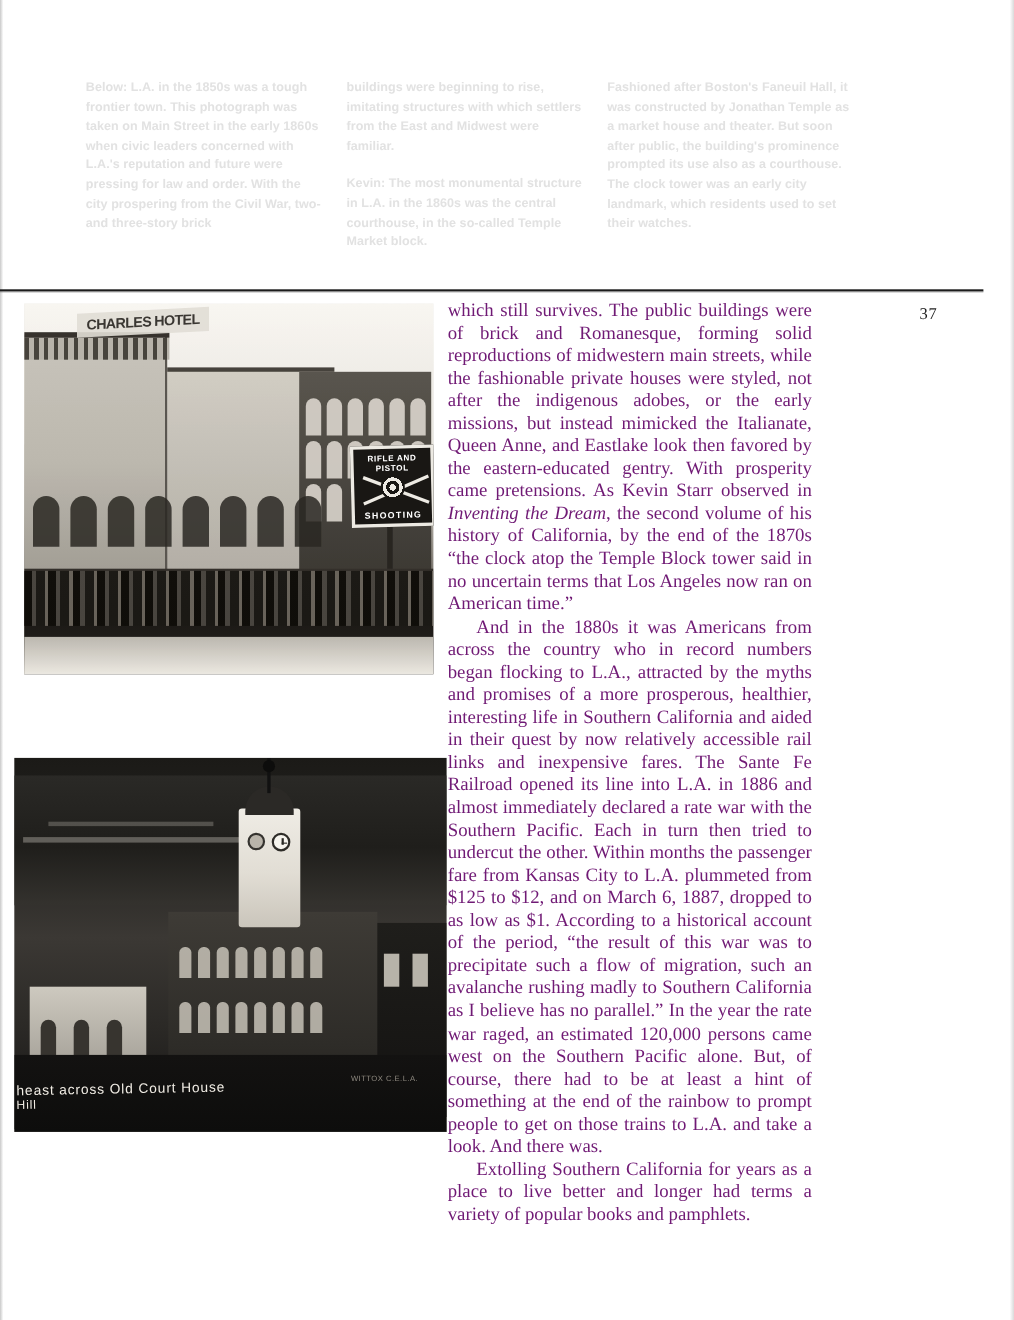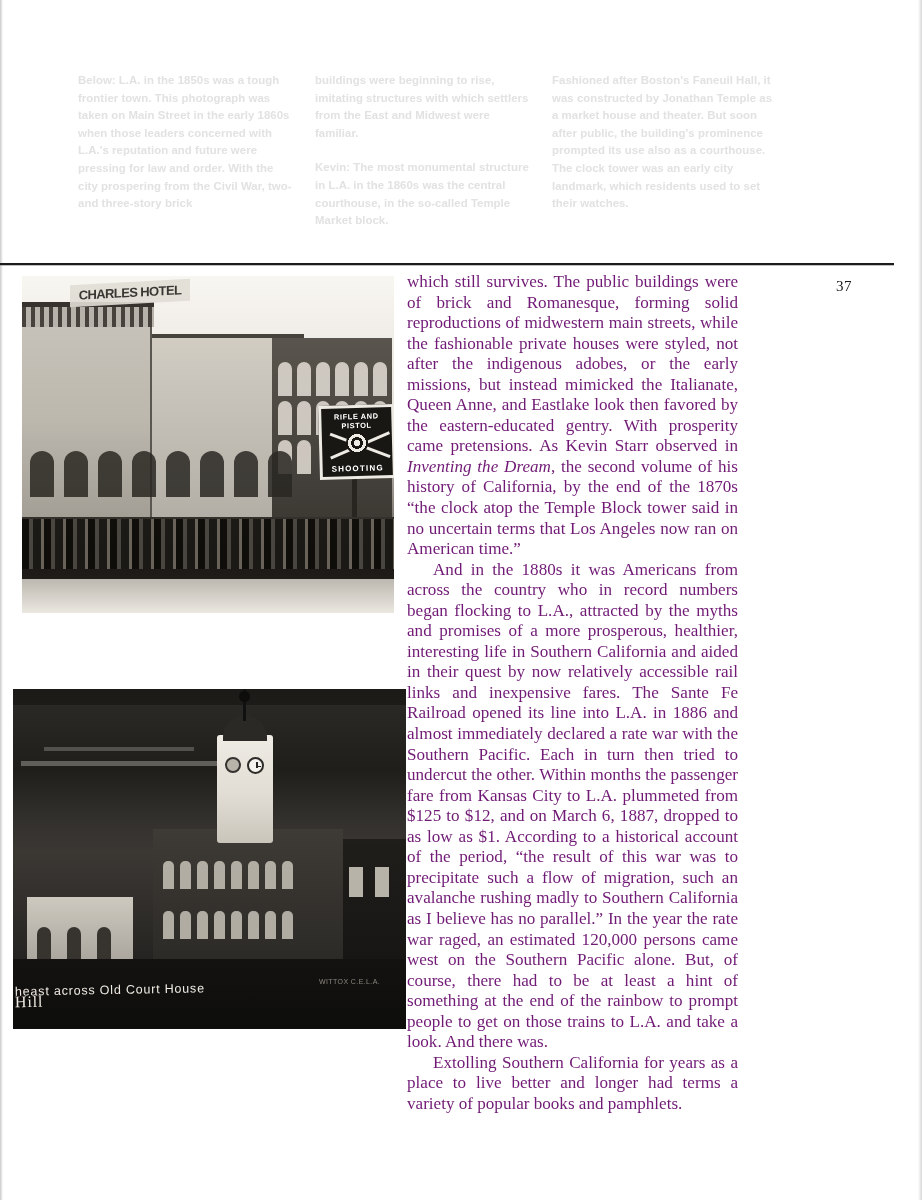--- a/index.html
+++ b/index.html
@@ -368,22 +368,22 @@
     font-family: "Liberation Sans", sans-serif;
     font-size: 12.5px;
     color: #f0ece4;
     letter-spacing: 0.8px;
     white-space: nowrap;
     transform: rotate(-1deg);
   }
   .ch-hw-caption2 {
     position: absolute;
     left: 2px; bottom: 18px;
-    font-family: Liberation Serif, serif;
-    font-size: 16px;
+    font-family: Liberation Sans, sans-serif;
+    font-size: 11px;
     color: #efeae2;
     letter-spacing: 0.8px;
     transform: rotate(-1deg);
   }
   .ch-stamp {
     position: absolute;
     left: 306px; bottom: 44px;
     font-family: "Liberation Sans", sans-serif;
     font-size: 7px;
     color: #8d887f;
@@ -393,21 +393,21 @@
 </style>
 </head>
 <body>
 
 <div class="scan-edge-left"></div>
 <div class="scan-edge-right"></div>
 
 <div class="caption-band">
 
   <div class="caption-col col1">
-    <p class="caption-para"><span class="cap-lead">Below:</span><span> L.A. in the 1850s was a tough frontier town. This photograph was taken on Main Street in the early 1860s when those leaders concerned with L.A.'s reputation and future were pressing for law and order. With the city prospering from the Civil War, two- and three-story brick</span></p>
+    <p class="caption-para"><span class="cap-lead">Below:</span><span> L.A. in the 1850s was a tough frontier town. This photograph was taken on Main Street in the early 1860s when civic leaders concerned with L.A.'s reputation and future were pressing for law and order. With the city prospering from the Civil War, two- and three-story brick</span></p>
   </div>
 
   <div class="caption-col col2">
     <p class="caption-para">buildings were beginning to rise, imitating structures with which settlers from the East and Midwest were familiar.</p>
     <p class="caption-para"><span class="cap-lead">Kevin:</span><span> The most monumental structure in L.A. in the 1860s was the central courthouse, in the so-called Temple Market block.</span></p>
   </div>
 
   <div class="caption-col col3">
     <p class="caption-para">Fashioned after Boston's Faneuil Hall, it was constructed by Jonathan Temple as a market house and theater. But soon after public, the building's prominence prompted its use also as a courthouse. The clock tower was an early city landmark, which residents used to set their watches.</p>
   </div>

